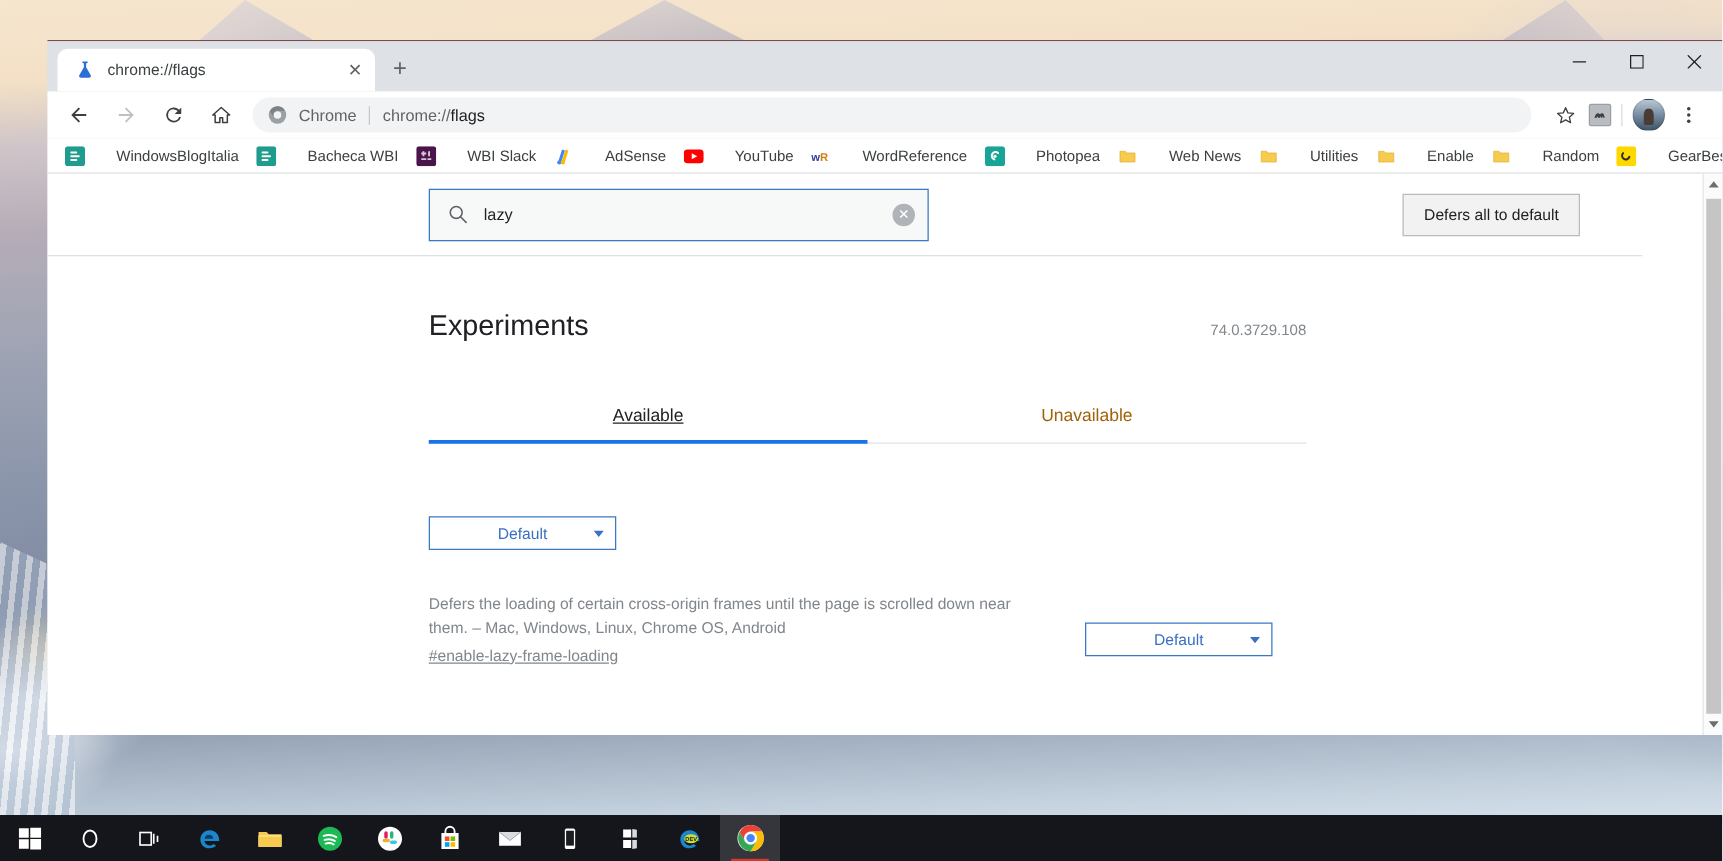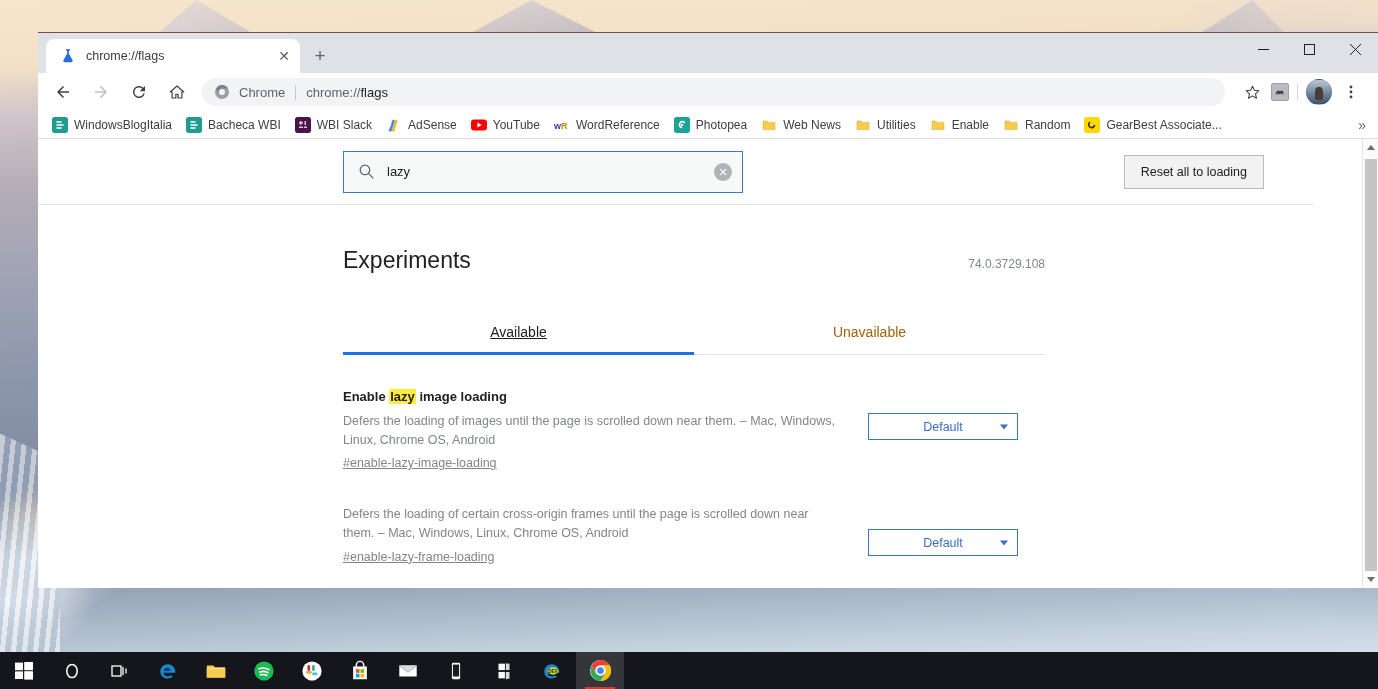--- a/index.html
+++ b/index.html
@@ -149,21 +149,21 @@
   #bookmarks {
     height: 28px; background: #fff;
     display: flex; align-items: center;
     padding: 0 4px 0 8px;
     border-bottom: 1px solid #dadce0;
     overflow: hidden;
   }
   .bm {
     display: flex; align-items: center;
     padding: 3px 8px 3px 6px; border-radius: 4px;
-    cursor: pointer; white-space: nowrap; flex: none;
+    cursor: pointer; white-space: nowrap; flex: none; gap: 19px;
   }
   .bm-ico {
     width: 16px; height: 16px; margin-right: 6px; flex: none;
     border-radius: 2px; display: block;
   }
   .bm-label { font-size: 12px; color: #3c4043; }
   #bm-overflow {
     margin-left: auto; padding: 0 8px; color: #5f6368;
     font-size: 14px; cursor: pointer; flex: none;
   }
@@ -508,41 +508,36 @@
 
         <div id="searchbar-row">
           <div id="search-field">
             <svg id="search-icon" viewBox="0 0 20 20">
               <circle cx="8.2" cy="8.2" r="5.6" fill="none" stroke="#5f6368" stroke-width="1.5"></circle>
               <line x1="12.5" y1="12.5" x2="17.5" y2="17.5" stroke="#5f6368" stroke-width="1.5" stroke-linecap="round"></line>
             </svg>
             <input id="search-text" type="text" value="lazy" style="">
             <span id="search-clear">✕</span>
           </div>
-          <button id="reset-btn">Reset all to loading</button>
+          <button id="reset-btn">Defers all to default</button>
         </div>
 
         <div id="content">
           <div id="content-inner">
             <div id="title-row">
               <div id="page-title">Experiments</div>
               <div id="version">74.0.3729.108</div>
             </div>
 
             <div id="tabs">
               <div class="ftab active">Available</div>
               <div class="ftab">Unavailable</div>
             </div>
 
             <div class="flag">
-              <div class="flag-info">
-                <div class="flag-name"><span>Enable </span><mark>lazy</mark><span> image loading</span></div>
-                <div class="flag-desc">Defers the loading of images until the page is scrolled down near them. – Mac, Windows, Linux, Chrome OS, Android</div>
-                <a class="flag-id">#enable-lazy-image-loading</a>
-              </div>
               <div class="flag-select-wrap">
                 <div class="flag-select">
                   <span>Default</span>
                   <span class="caret"></span>
                 </div>
               </div>
             </div>
 
             <div class="flag">
               <div class="flag-info">

